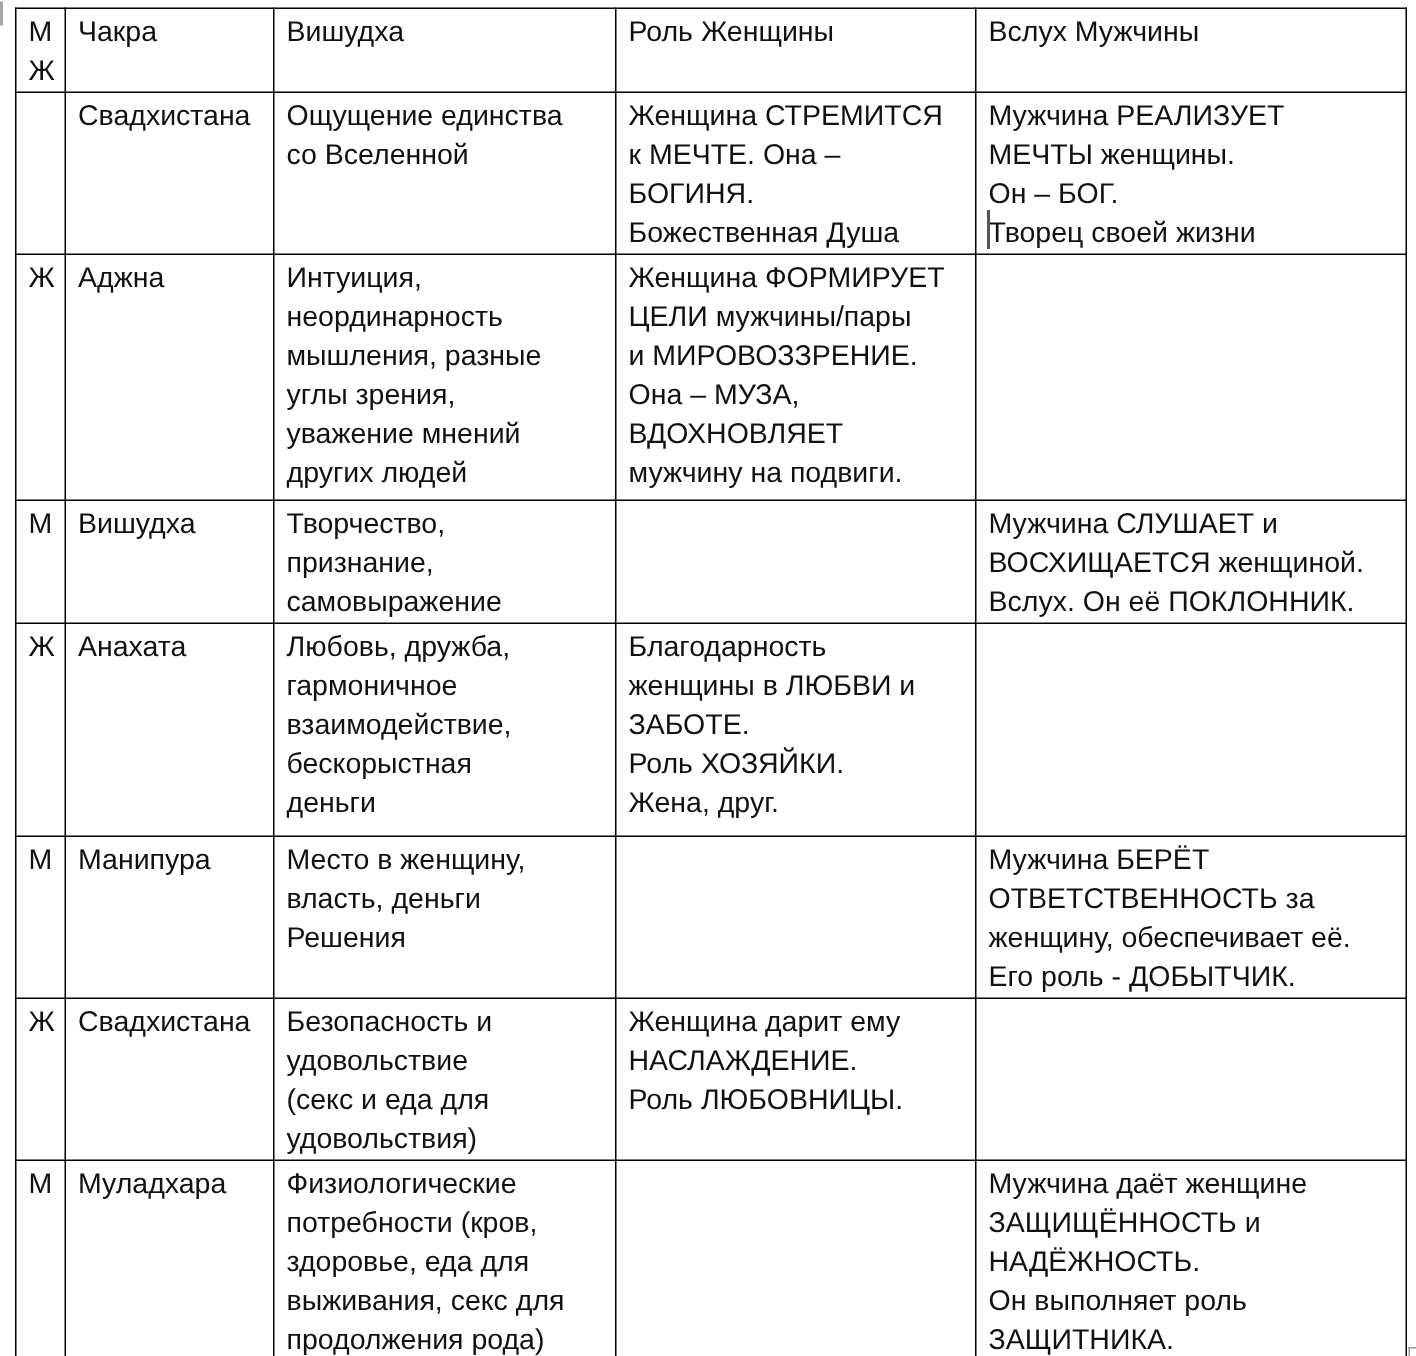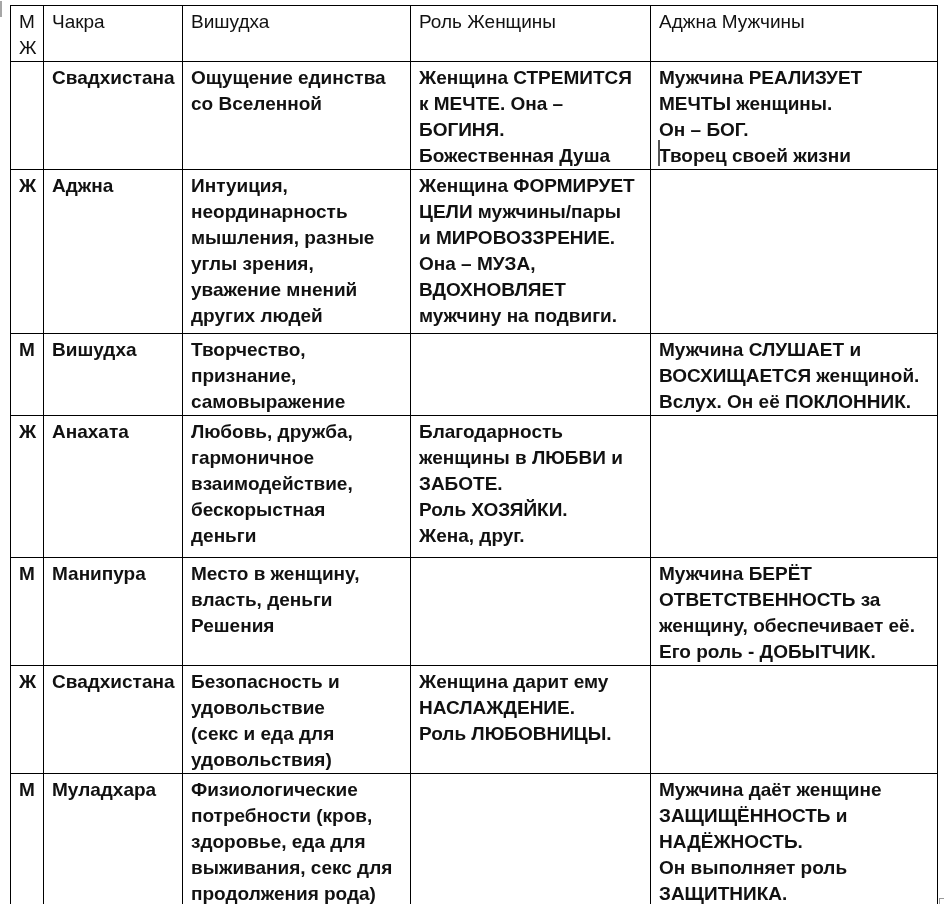--- a/index.html
+++ b/index.html
@@ -34,21 +34,21 @@
     vertical-align: top;
     text-align: left;
     padding: 3px 8px 0 8px;
     font-size: 19px;
     line-height: 26px;
     white-space: pre-line;
     overflow: hidden;
   }
   .doc-table th { font-weight: 400; }
   .doc-table th.th-regular { font-weight: 400; }
-  .doc-table td { font-weight: 700; }
+  .doc-table td { font-weight: 400; }
 
   tr.row-header { height: 55px; }
   tr.row-1 { height: 108px; }
   tr.row-2 { height: 164px; }
   tr.row-3 { height: 79px; }
   tr.row-4 { height: 142px; }
   tr.row-5 { height: 103px; }
   tr.row-6 { height: 106px; }
   tr.row-7 { height: 134px; }
 
@@ -94,21 +94,21 @@
     <col class="c-woman">
     <col class="c-man">
   </colgroup>
   <tbody>
     <tr class="row-header">
       <th class="th-regular">М
 Ж</th>
       <th>Чакра</th>
       <th>Вишудха</th>
       <th>Роль Женщины</th>
-      <th>Аджна Мужчины</th>
+      <th>Вслух Мужчины</th>
     </tr>
 
     <tr class="row-1">
       <td></td>
       <td>Свадхистана</td>
       <td>Ощущение единства
 со Вселенной</td>
       <td>Женщина СТРЕМИТСЯ
 к МЕЧТЕ. Она –
 БОГИНЯ.

